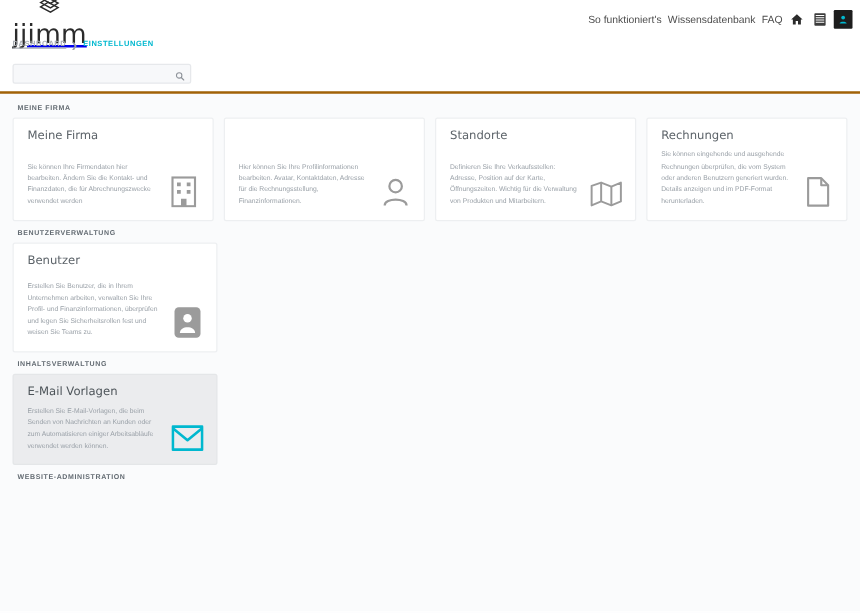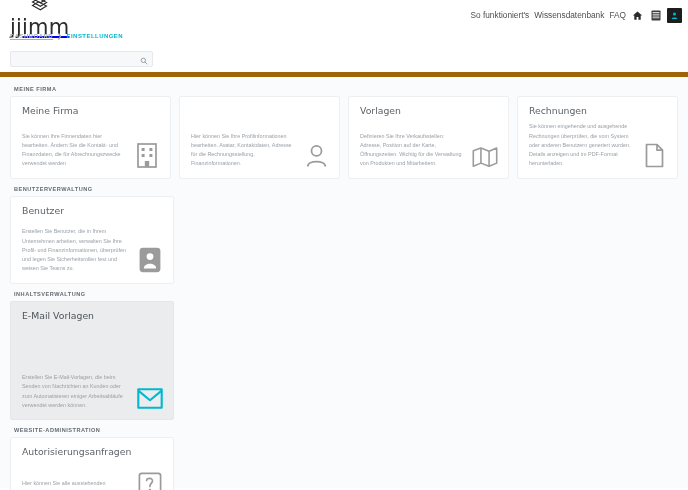--- a/index.html
+++ b/index.html
@@ -59,39 +59,39 @@
     font-family:"Liberation Sans", sans-serif; outline:none;
   }
   .search-icon {
     position:absolute; right:5px; top:50%; transform:translateY(-50%);
     width:8px; height:8px; pointer-events:none;
   }
 
   
   .main {
     background:#fafbfc;
-    border-top:5px solid #a16207;
+    border-top:2px solid #a16207;
     padding: 9px 10px 0 10px;
     height: calc(490px - 30px - 11px - 33px);
   }
   .section { margin-bottom: 7px; }
   .section-label {
     font-size: 5.6px; font-weight:700; letter-spacing:.5px;
     color:#636b72; text-transform:uppercase; margin: 0 0 4px 4px;
   }
   .cards { display:flex; gap:8px; }
 
   .card {
     width: 164px; min-height: 72px;
     background:#ffffff; border:1px solid #edeff1; border-radius:2px;
     padding: 9px 10px 9px 11px;
     position:relative;
     display:flex; flex-direction:column;
   }
-  .card.active { background:#ebecee; border-color:#e4e6e8;gap:46px; }
+  .card.active { background:#ebecee; border-color:#e4e6e8; }
   .card-title {
     font-size: 9.3px; color:#5c6369; font-weight:400;
     margin: 0 0 6px 0; line-height:1.1;
     font-family:"DejaVu Sans", sans-serif;
   }
   .card.active .card-title { color:#4d5459; }
   .card-body { display:flex; align-items:flex-end; gap:4px; flex:1; }
   .card-desc {
     font-size: 5.4px; line-height: 1.72; color:#9aa1a8;
     flex: 1; padding-right: 2px; margin:0;
@@ -198,21 +198,21 @@
           <span class="card-icon">
             <svg width="25" height="25" viewBox="0 0 24 24" fill="none" stroke="#9b9b9b" stroke-width="1.7">
               <circle cx="12" cy="7.6" r="4.8"></circle>
               <path d="M3.6 22.5 C3.6 16.4 20.4 16.4 20.4 22.5"></path>
             </svg>
           </span>
         </div>
       </div>
 
       <div class="card">
-        <div class="card-title">Vorlagen</div>
+        <div class="card-title">Standorte</div>
         <div class="card-body">
           <p class="card-desc">Definieren Sie Ihre Verkaufsstellen: Adresse, Position auf der Karte, Öffnungszeiten. Wichtig für die Verwaltung von Produkten und Mitarbeitern.</p>
           <span class="card-icon">
             <svg width="27" height="22" viewBox="0 0 28 22" fill="none" stroke="#9b9b9b" stroke-width="1.7" stroke-linejoin="round">
               <path d="M1.4 4.2 L9.6 1.4 L18.4 4.8 L26.6 1.4 L26.6 17.6 L18.4 21 L9.6 17.6 L1.4 21 Z"></path>
               <path d="M9.6 1.4 L9.6 17.6"></path>
               <path d="M18.4 4.8 L18.4 21"></path>
             </svg>
           </span>
         </div>
@@ -269,30 +269,17 @@
         </div>
       </div>
     </div>
   </section>
 
   <section class="section">
     <div class="section-label">WEBSITE-ADMINISTRATION</div>
     <div class="cards">
 
 
-      <div class="card short">
-        <div class="card-title">Autorisierungsanfragen</div>
-        <div class="card-body">
-          <p class="card-desc">Hier können Sie alle ausstehenden Autorisierungsanfragen auflisten.</p>
-          <span class="card-icon">
-            <svg width="24" height="24" viewBox="0 0 24 24" fill="none" stroke="#9b9b9b" stroke-width="1.7">
-              <rect x="1.4" y="1.4" width="21.2" height="21.2" rx="2.4"></rect>
-              <path d="M8.6 8.4 C8.6 5.6 15.2 5.6 14.4 9.4 C13.9 11.6 11.9 11.6 11.9 14.4" stroke-linecap="round"></path>
-              <circle cx="11.9" cy="18" r="1.25" fill="#9b9b9b" stroke="none"></circle>
-            </svg>
-          </span>
-        </div>
-      </div>
 
     </div>
   </section>
 
 </main>
 
 </body></html>

